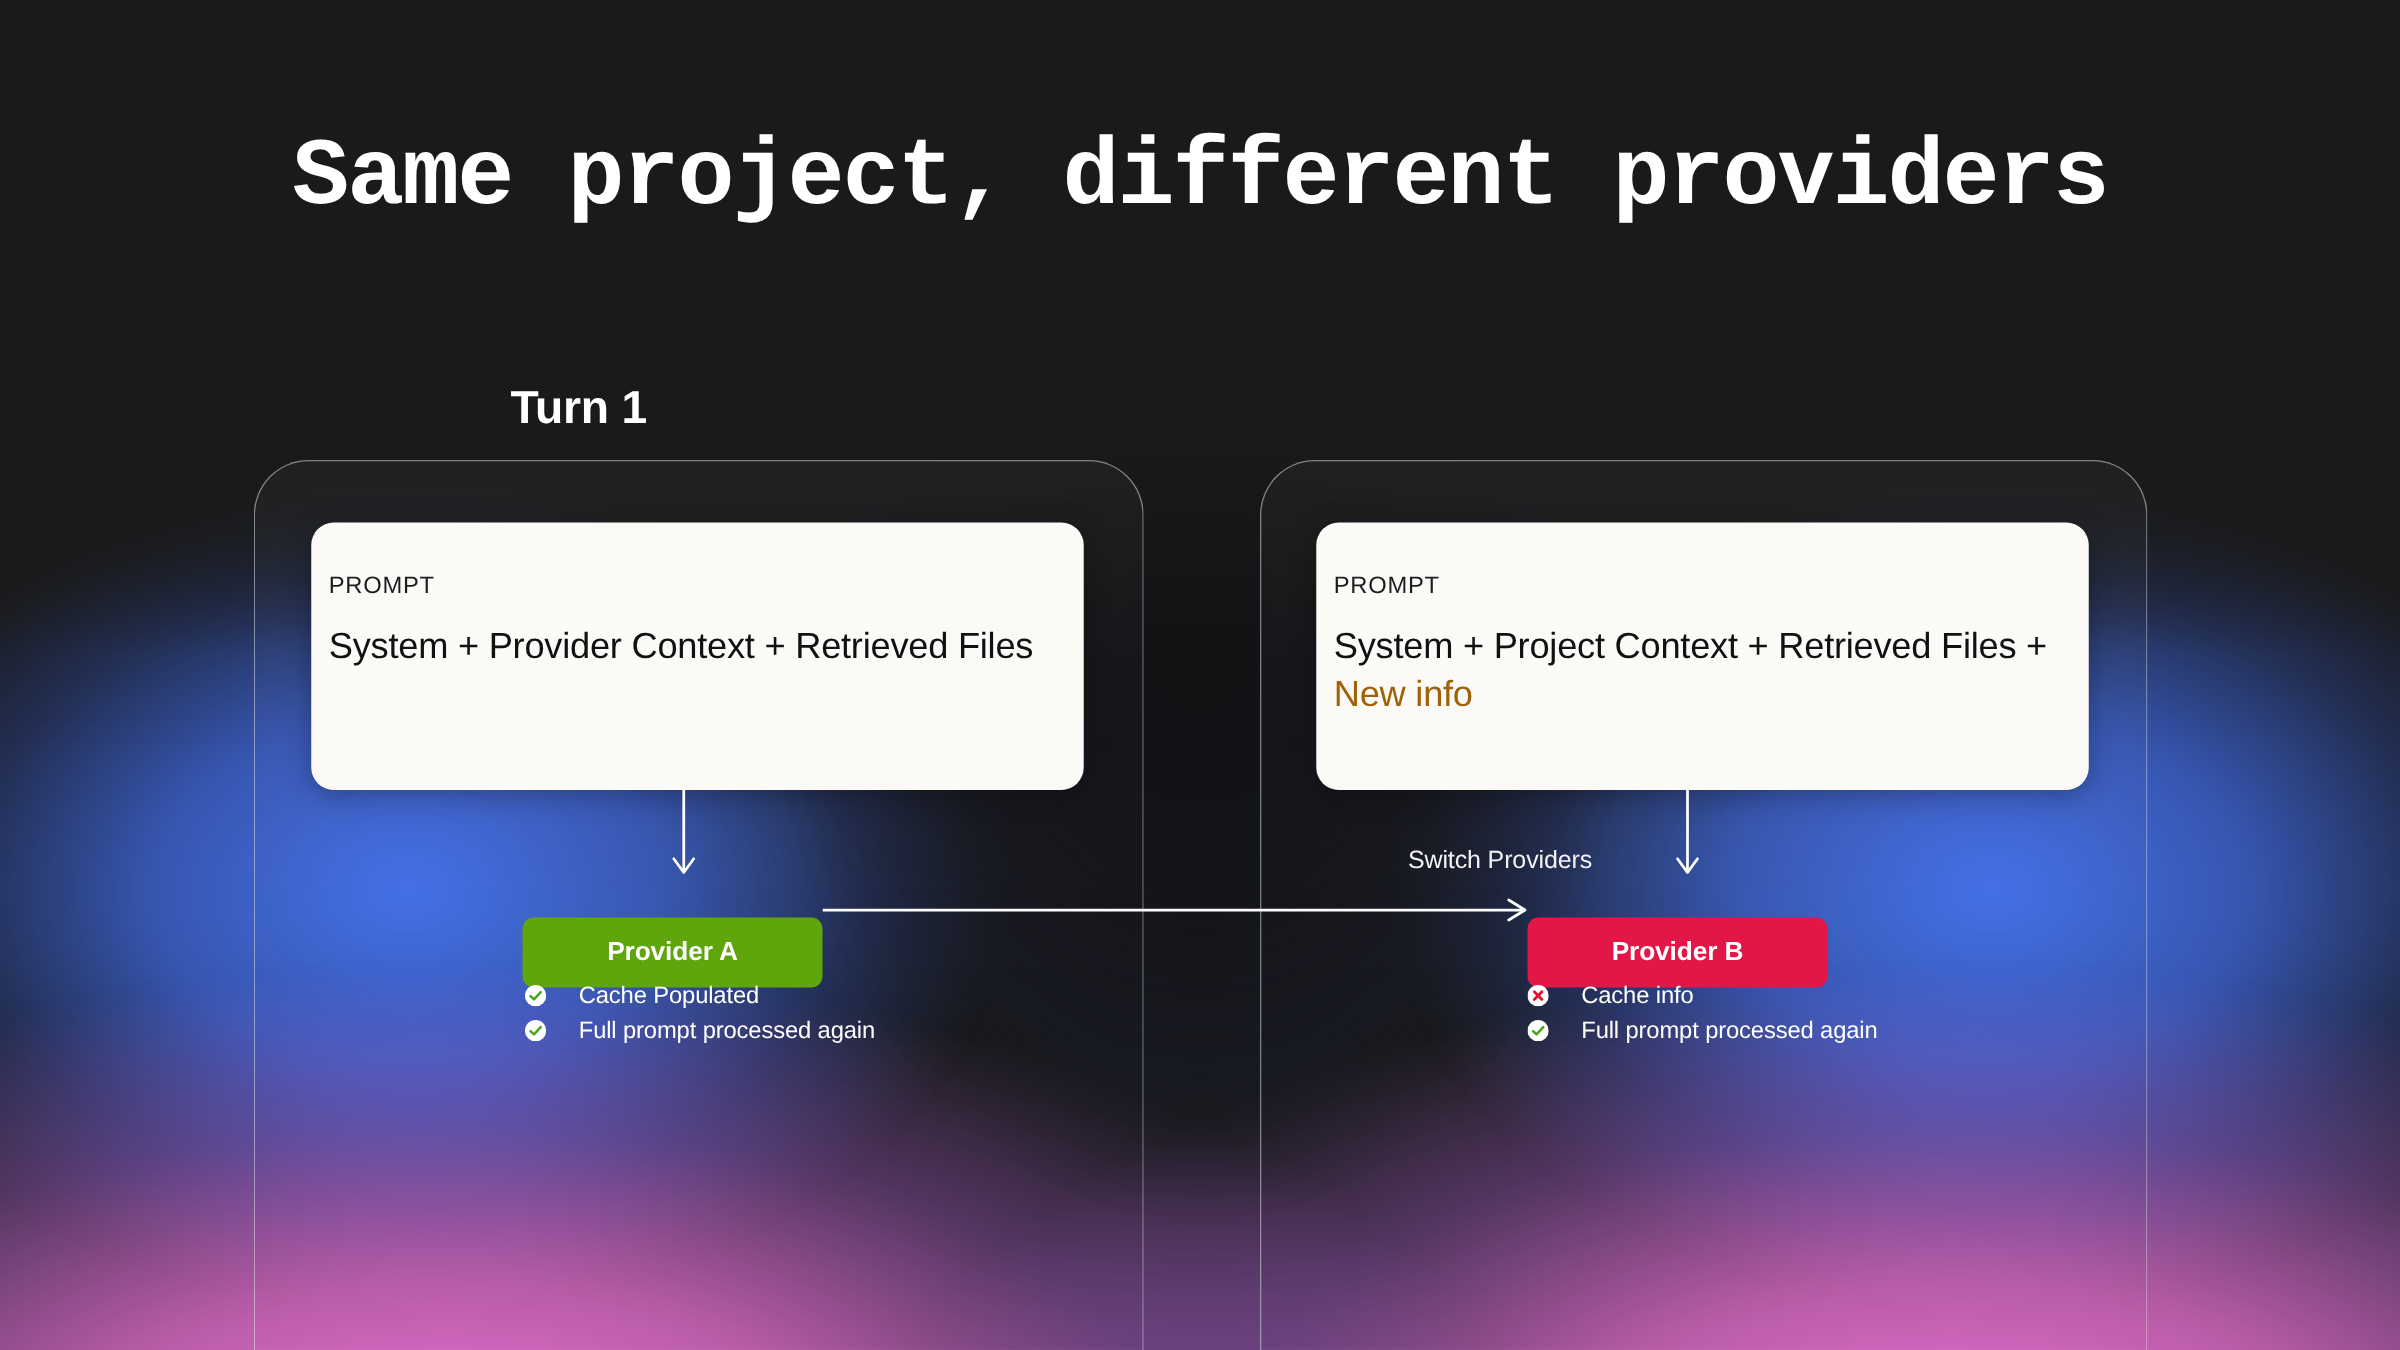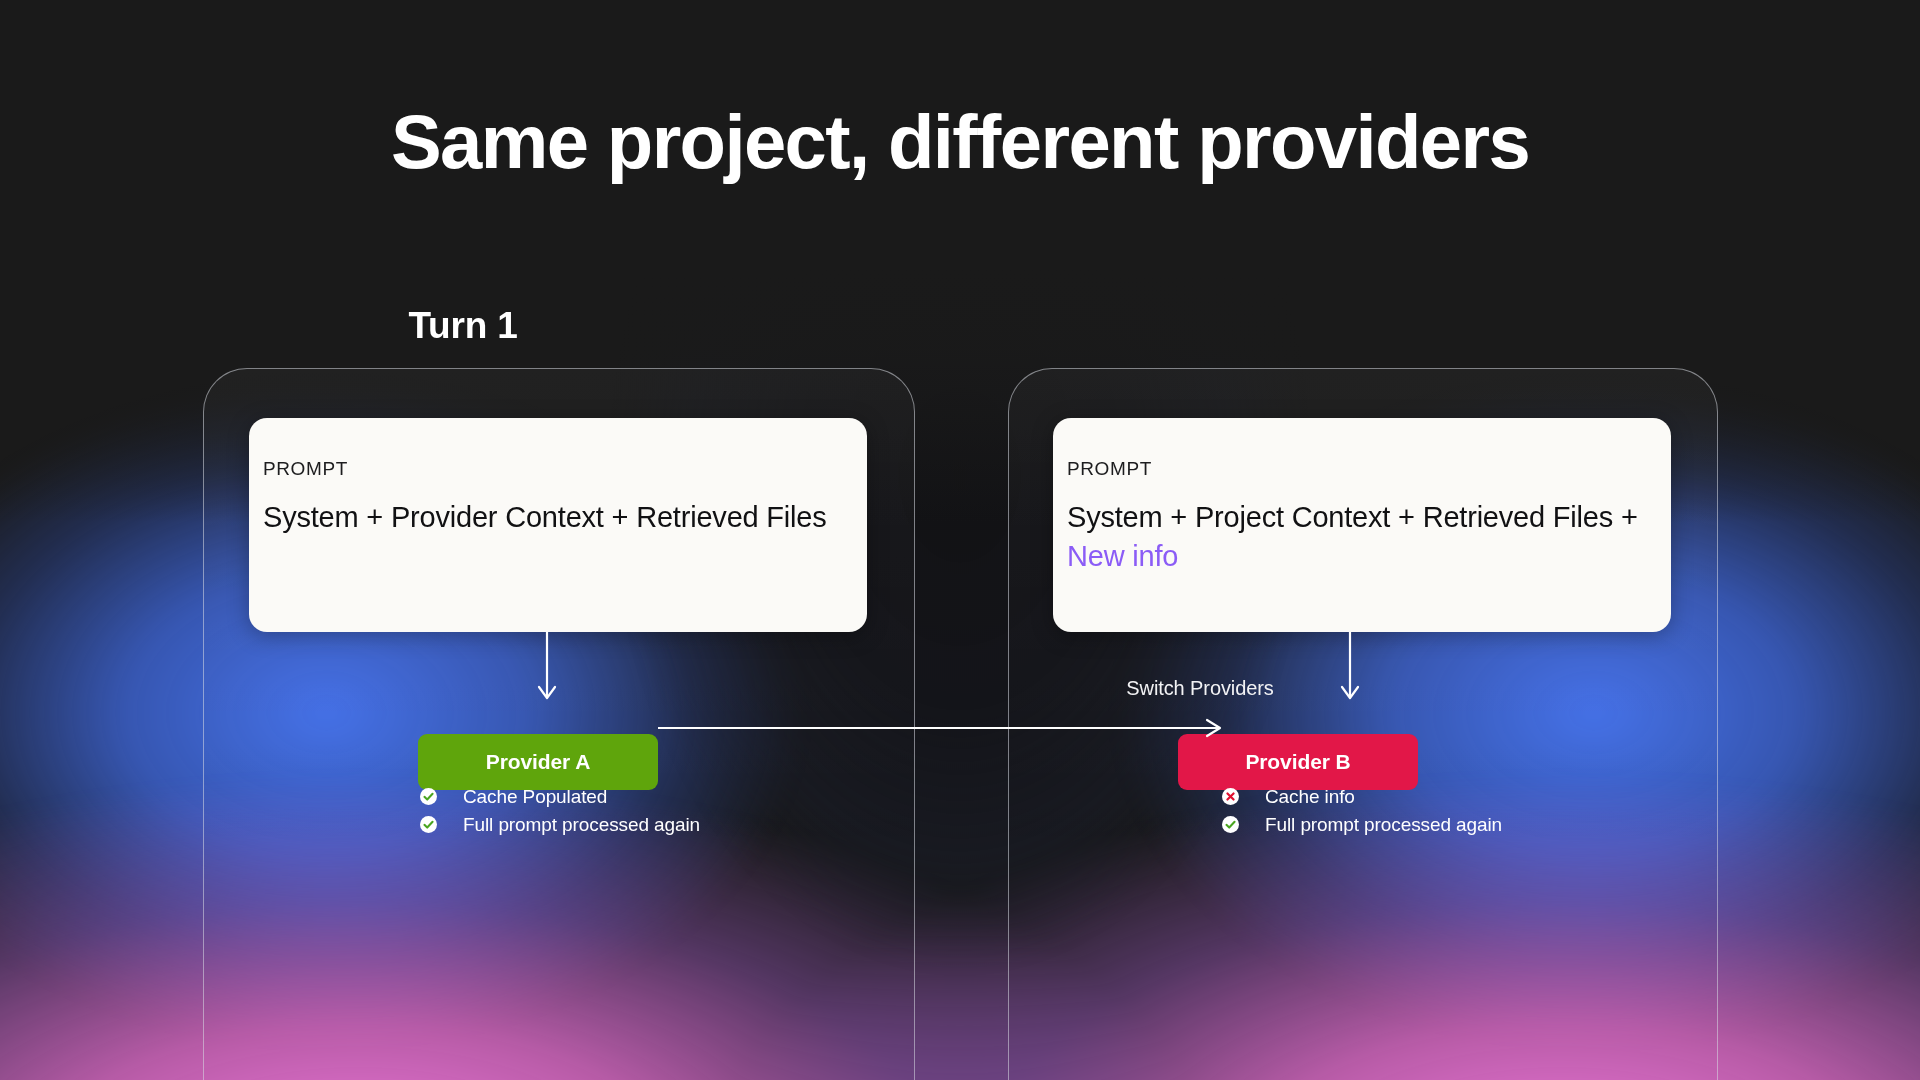--- a/index.html
+++ b/index.html
@@ -88,20 +88,21 @@
   #title {
     position:absolute;
     left:0; right:0; top:104px;
     text-align:center;
     color:#ffffff;
     font-size:76px;
     font-weight:700;
     letter-spacing:-1.6px;
     line-height:1;
     font-stretch:condensed;
+    font-family:Liberation Mono, monospace;
   }
 
   
   .turn-label {
     position:absolute;
     top:305px;
     color:#ffffff;
     font-size:37px;
     font-weight:700;
     text-align:center;
@@ -146,42 +147,42 @@
     font-weight:400;
     margin-bottom:18px;
   }
   .card-body {
     color:#111113;
     font-size:29px;
     line-height:1.36;
     font-weight:400;
     letter-spacing:-0.2px;
   }
-  .accent-new { color:#8b5cf6; }
+  .accent-new { color:#a16207; }
 
   
   .v-arrow { position:absolute; }
   #v-arrow-1 { left:535px; top:632px; }
   #v-arrow-2 { left:1338px; top:632px; }
 
   
   .provider-pill {
     position:absolute;
     top:712px;
     width:240px; height:56px;
     border-radius:9px;
     display:flex; align-items:center; justify-content:center;
     color:#ffffff;
     font-size:21px;
     font-weight:700;
     letter-spacing:-0.1px;
     margin-top:22px;
   }
   #provider-a { left:418px; background:#5fa50c; }
-  #provider-b { left:1178px; background:#e21748; }
+  #provider-b { left:1222px; background:#e21748; }
 
   
   #switch-arrow { position:absolute; left:658px; top:716px; }
 
   #switch-label {
     position:absolute;
     left:700px; top:700px;
     width:1000px;
     text-align:center;
     transform:translateY(-100%);

